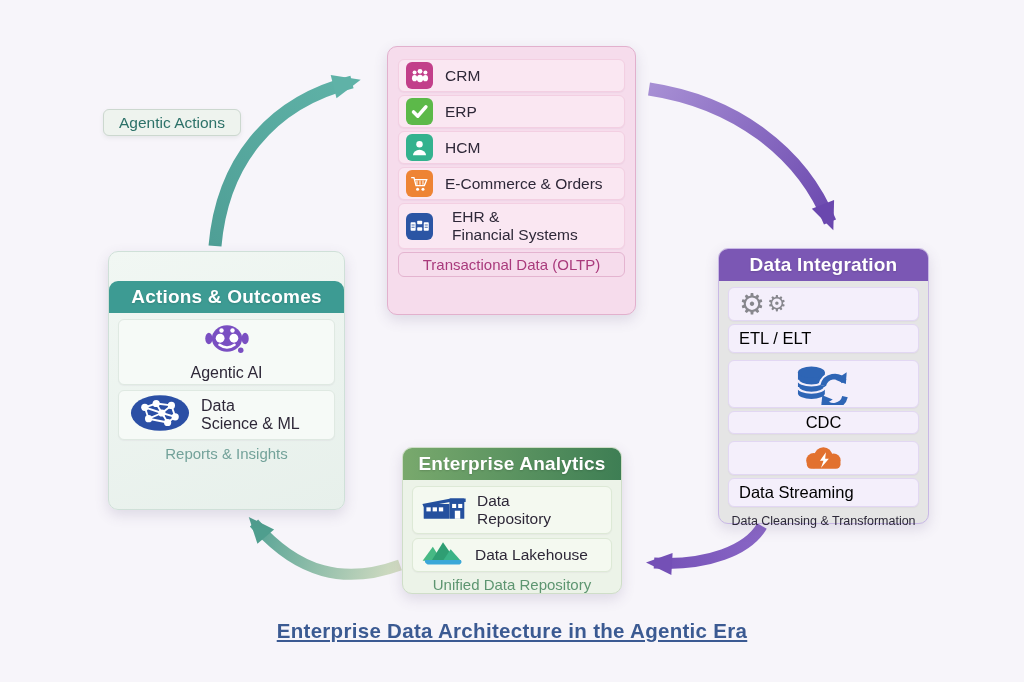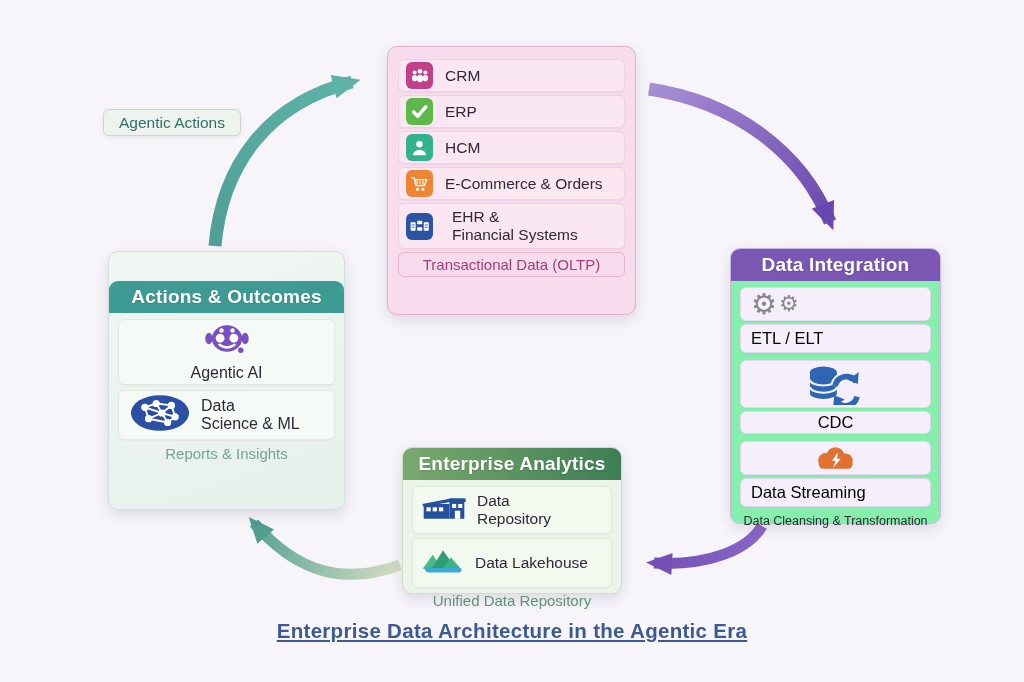--- a/index.html
+++ b/index.html
@@ -44,21 +44,21 @@
   .ic-hcm { background:#33b28e; }
   .ic-com { background:#ee8434; }
   .ic-ehr { background:#2b55a4; }
   .sor-footer {
     margin-top:2px; height:25px; border:1px solid #e4b4d0; border-radius:6px;
     display:flex; align-items:center; justify-content:center;
     color:#a93a7c; font-size:15px;
   }
 
   
-  .di { left:718px; top:248px; width:211px; height:276px; background:#86efac; border:1px solid #c9b8e6;margin-left:12px; }
+  .di { left:718px; top:248px; width:211px; height:276px; background:#e5e5e5; border:1px solid #c9b8e6; }
   .di .panel-header { background:#7b57b4; }
   .di .panel-body { padding:6px 9px 4px; }
   .di .card { background:#f4effb; border:1px solid #e2d7f3; }
   .di .icon-card { height:34px; padding-left:10px; margin-bottom:3px; }
   .di .label-card { height:29px; padding-left:10px; font-size:16.5px; }
   .di .group { margin-bottom:7px; }
   .di .center { justify-content:center; padding-left:0; }
   .di .icon-card.cdc { height:48px; }
   .di .label-card.cdc { height:23px; font-size:16.5px; }
   .di-footer { text-align:center; font-size:12.5px; color:#2c2838; margin-top:2px; }
@@ -78,21 +78,21 @@
   .ao .c3 { height:50px; gap:10px; padding-left:10px; }
   .ao .lbl { font-size:16px; }
   .ao-footer { text-align:center; font-size:15px; color:#73a29a; margin-top:3px; }
 
   
   .ea { left:402px; top:447px; width:220px; height:147px; background:#ecf3e8; border:1px solid #cfdec8; }
   .ea .panel-header { background:linear-gradient(90deg,#79a96d 0%,#3e7e54 100%); }
   .ea .panel-body { padding:6px 9px 4px; }
   .ea .card { background:#f4f9f0; border:1px solid #dde9d6; margin-bottom:4px; gap:10px; padding-left:8px; }
   .ea .c1 { height:48px; }
-  .ea .c2 { height:50px; }
+  .ea .c2 { height:34px; }
   .ea .lbl { font-size:15.5px; }
   .ea-footer { text-align:center; font-size:15px; color:#5d9570; margin-top:2px; }
 
   
   .chip {
     position:absolute; left:103px; top:109px; width:138px; height:27px; z-index:2;
     background:#eef3ee; border:1px solid #ccd8cf; border-radius:6px;
     display:flex; align-items:center; justify-content:center;
     color:#2c7168; font-size:15.5px;
     box-shadow:0 2px 4px rgba(90,110,100,0.10);

